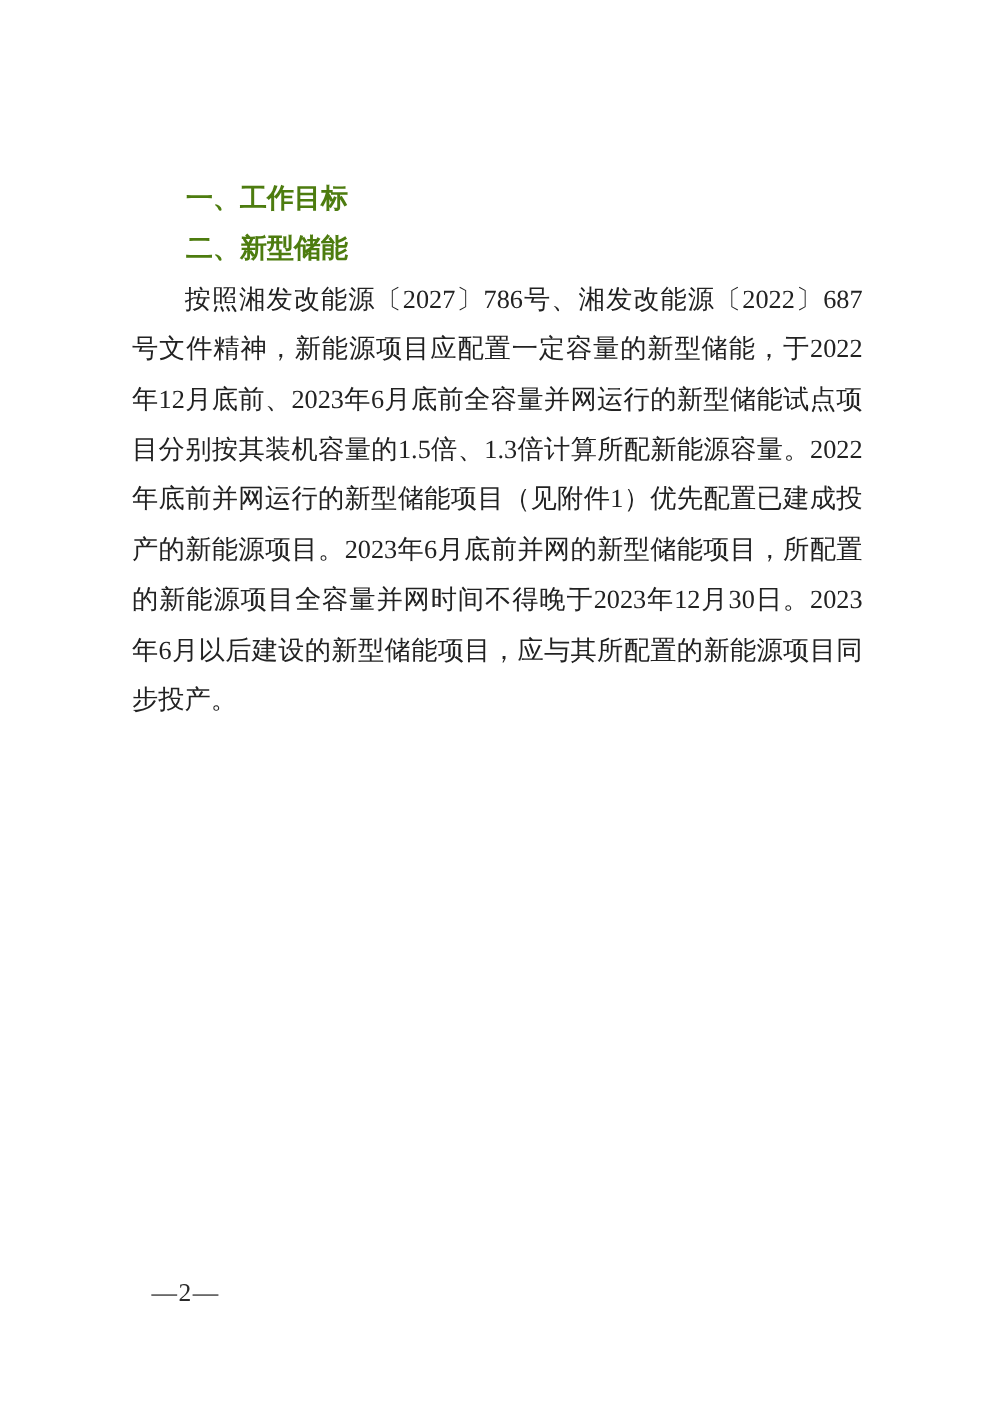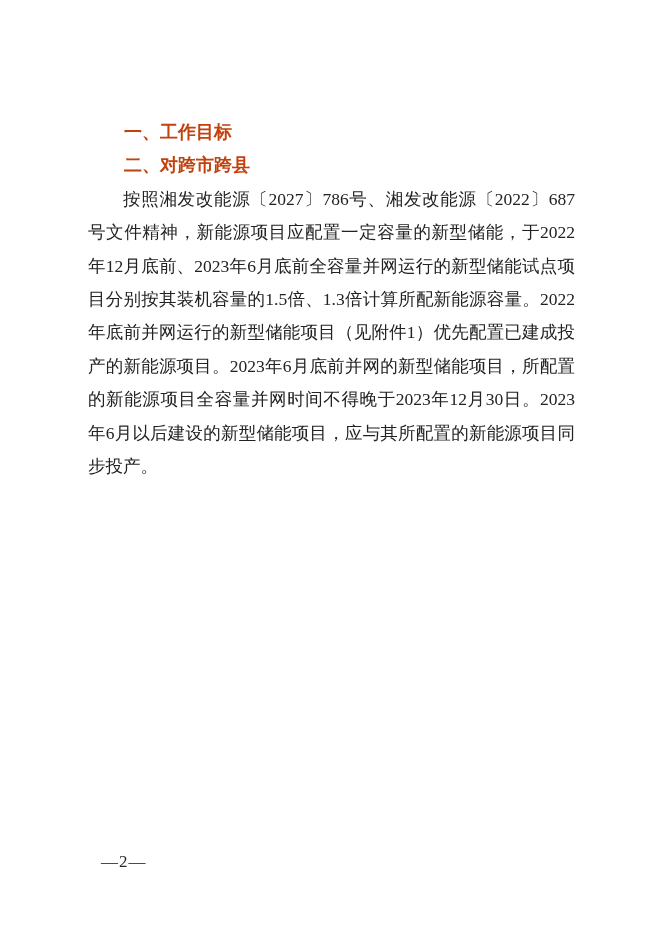--- a/index.html
+++ b/index.html
@@ -23,21 +23,21 @@
     width: 487px;
     font-size: 17.5px;
     line-height: 33.4px;
     color: #222222;
     text-align: justify;
   }
   .heading {
     font-family: "Liberation Sans", sans-serif;
     font-weight: 700;
     font-size: 18px;
-    color: #c2410c;
+    color: #4d7c0f;
     text-indent: 2em;
     text-align: left;
   }
   .content p {
     text-indent: 2em;
     margin: 0;
   }
   .lead {
     font-family: "Liberation Sans", sans-serif;
     font-weight: 700;
@@ -55,21 +55,21 @@
 </style>
 </head>
 <body>
 
 <div class="page">
   <div class="content">
 
     <div class="heading">一、工作目标</div>
 
 
-    <div class="heading">二、对跨市跨县</div>
+    <div class="heading">二、新型储能</div>
 
     <p>按照湘发改能源〔2027〕786号、湘发改能源〔2022〕687号文件精神，新能源项目应配置一定容量的新型储能，于2022年12月底前、2023年6月底前全容量并网运行的新型储能试点项目分别按其装机容量的1.5倍、1.3倍计算所配新能源容量。2022年底前并网运行的新型储能项目（见附件1）优先配置已建成投产的新能源项目。2023年6月底前并网的新型储能项目，所配置的新能源项目全容量并网时间不得晚于2023年12月30日。2023年6月以后建设的新型储能项目，应与其所配置的新能源项目同步投产。</p>
 
 
 
   </div>
 
   <div class="page-number">—2—</div>
 </div>
 

